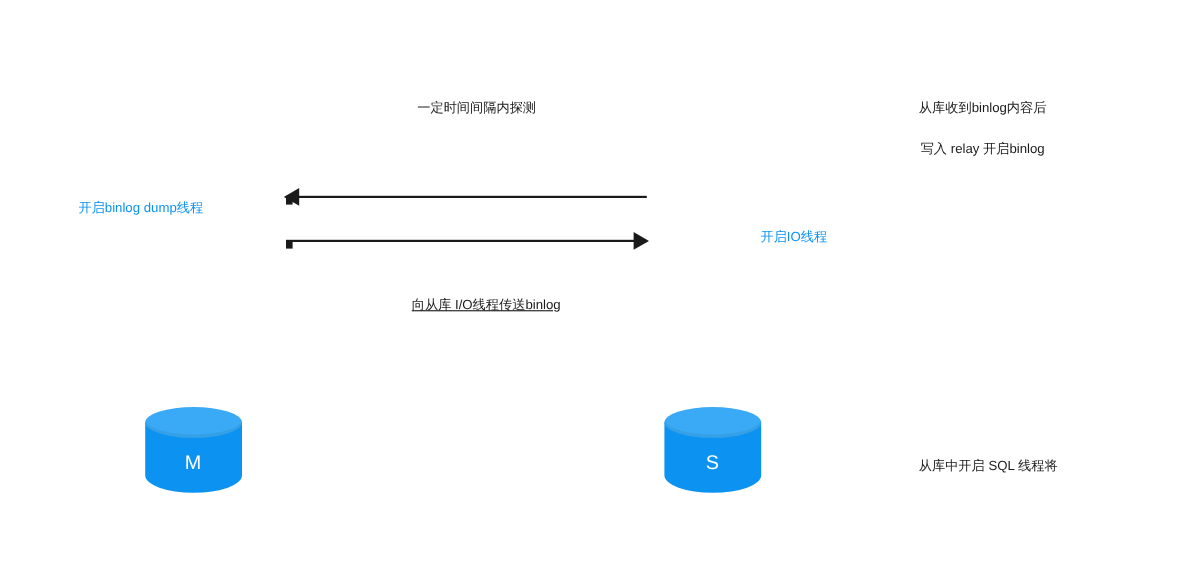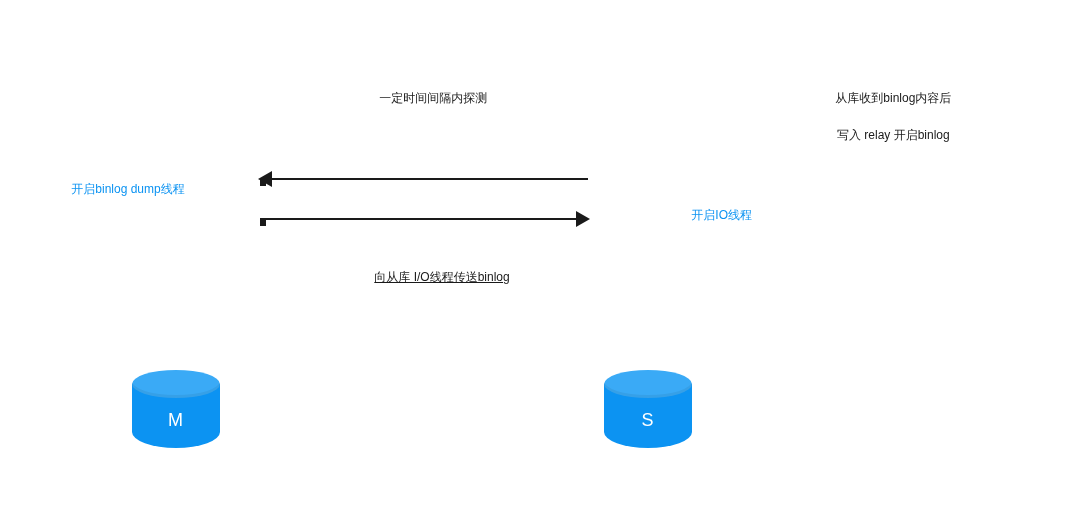--- a/index.html
+++ b/index.html
@@ -123,14 +123,14 @@
   <div class="top"></div>
   <div class="letter">M</div>
 </div>
 <div id="cylS" class="cyl">
   <div class="body"></div>
   <div class="top"></div>
   <div class="letter">S</div>
 </div>
 
 <div id="bottomRight" class="label">
-  <br>
+  <span>从库中开启 SQL 线程将</span><br>
 </div>
 
 </body></html>

